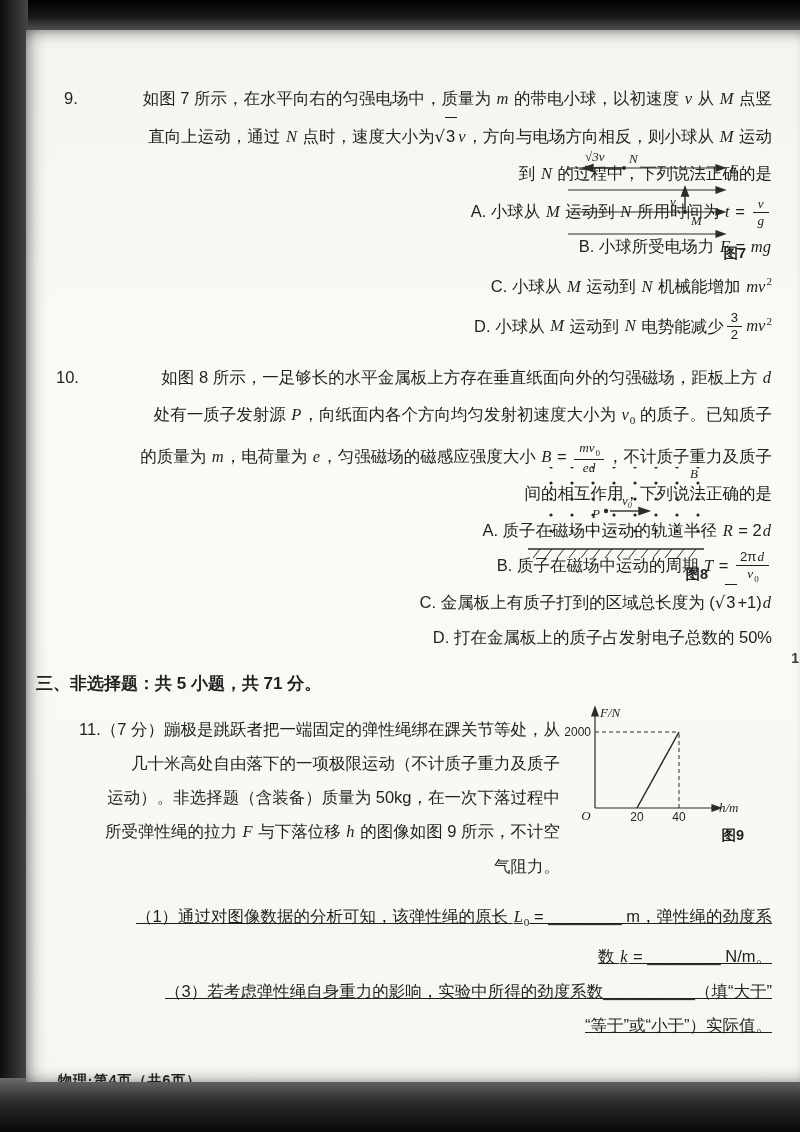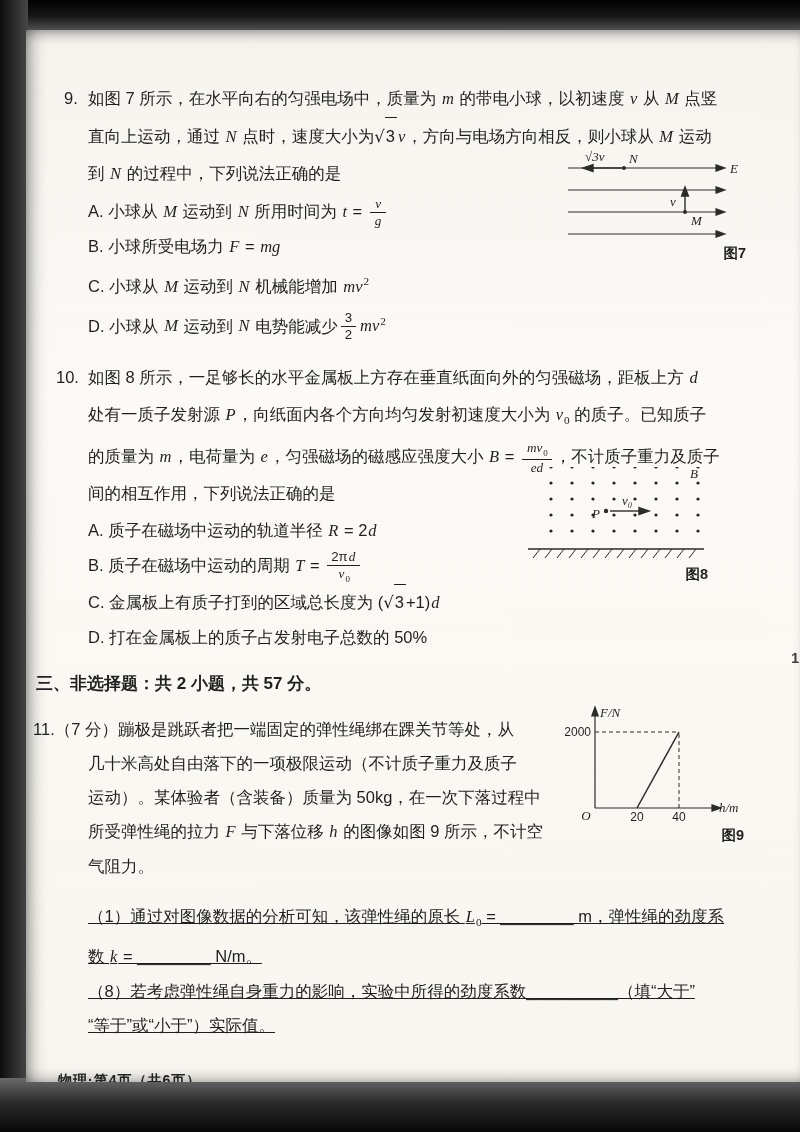--- a/index.html
+++ b/index.html
@@ -6,21 +6,21 @@
   html,body{width:800px;height:1132px;}
   body{font-family:"Liberation Sans",sans-serif;background:#1c1c1c;}
   .scan{position:relative;width:800px;height:1132px;overflow:hidden;background:#262626;}
   .band-top{position:absolute;top:0;left:0;right:0;height:32px;background:linear-gradient(180deg,#020202 0%,#161616 50%,#575757 100%);}
   .band-bottom{position:absolute;left:0;right:0;bottom:0;height:54px;background:linear-gradient(180deg,#6a6a6a 0%,#2c2c2c 45%,#070707 100%);}
   .band-left{position:absolute;left:0;top:0;bottom:0;width:28px;background:linear-gradient(90deg,#0d0d0d,#474747);}
   .paper{position:absolute;left:26px;top:30px;right:0;bottom:50px;overflow:hidden;
     background:linear-gradient(180deg,#f5f4ef,#fbfaf6 35%,#f7f6f0);
     box-shadow:inset 14px 0 20px -14px rgba(0,0,0,.6), inset 0 12px 16px -12px rgba(0,0,0,.55), inset 0 -12px 16px -12px rgba(0,0,0,.4);}
   .content{position:absolute;left:32px;top:50px;right:28px;color:#1f1f1f;font-size:16.5px;}
-  .line{white-space:nowrap;line-height:36px;}
+  .line{white-space:nowrap;line-height:36px;text-align:right;}
   .question{position:relative;}
   .q9,.q10,.q11{padding-left:30px;}
   .q9{margin-bottom:16px;}
   .q10{margin-bottom:12px;}
   .qnum{position:absolute;top:0;line-height:36px;}
   .q9 .qnum{left:6px;}
   .q10 .qnum{left:-2px;}
   .options .line{line-height:34px;}
   .options{margin-top:2px;}
   .section-head{font-weight:bold;margin:8px 0 10px -22px;font-size:17px;line-height:36px;white-space:nowrap;}
@@ -170,34 +170,34 @@
               </g>
             </g>
             <text x="164" y="15" class="svgvar">B</text>
             <text x="66" y="55" class="svgvar">P</text>
             <text x="96" y="42" class="svgvar">v₀</text>
           </svg>
           <figcaption class="figcap">图8</figcaption>
         </figure>
       </section>
 
-      <div class="section-head">三、非选择题：共 2 小题，共 57 分。</div>
+      <div class="section-head">三、非选择题：共 5 小题，共 71 分。</div>
 
       <section class="question q11">
         <div class="intro">
           <div class="line first"><span>11.</span><span>（7 分）蹦极是跳跃者把一端固定的弹性绳绑在踝关节等处，从</span></div>
           <div class="line">几十米高处自由落下的一项极限运动（不计质子重力及质子</div>
-          <div class="line">运动）。某体验者（含装备）质量为 50kg，在一次下落过程中</div>
+          <div class="line">运动）。非选择题（含装备）质量为 50kg，在一次下落过程中</div>
           <div class="line">所受弹性绳的拉力 <span class="var">F</span> 与下落位移 <span class="var">h</span> 的图像如图 9 所示，不计空</div>
           <div class="line">气阻力。</div>
         </div>
         <div class="subq">
           <div class="line">（1）通过对图像数据的分析可知，该弹性绳的原长 <span class="var">L</span><sub>0</sub> = ________ m，弹性绳的劲度系</div>
           <div class="line">数 <span class="var">k</span> = ________ N/m。</div>
-          <div class="line">（8）若考虑弹性绳自身重力的影响，实验中所得的劲度系数__________（填“大于”</div>
+          <div class="line">（3）若考虑弹性绳自身重力的影响，实验中所得的劲度系数__________（填“大于”</div>
           <div class="line">“等于”或“小于”）实际值。</div>
         </div>
 
         <figure class="fig fig9">
           <svg width="178" height="122" viewBox="0 0 178 122">
             <g stroke="#2b2b2b" stroke-width="1.2" fill="#2b2b2b">
               <line x1="30" y1="106" x2="148" y2="106"></line>
                 <polygon points="147,102.8 156,106 147,109.2"></polygon>
               <line x1="30" y1="106" x2="30" y2="13"></line>
                 <polygon points="26.8,14 30,5 33.2,14"></polygon>

